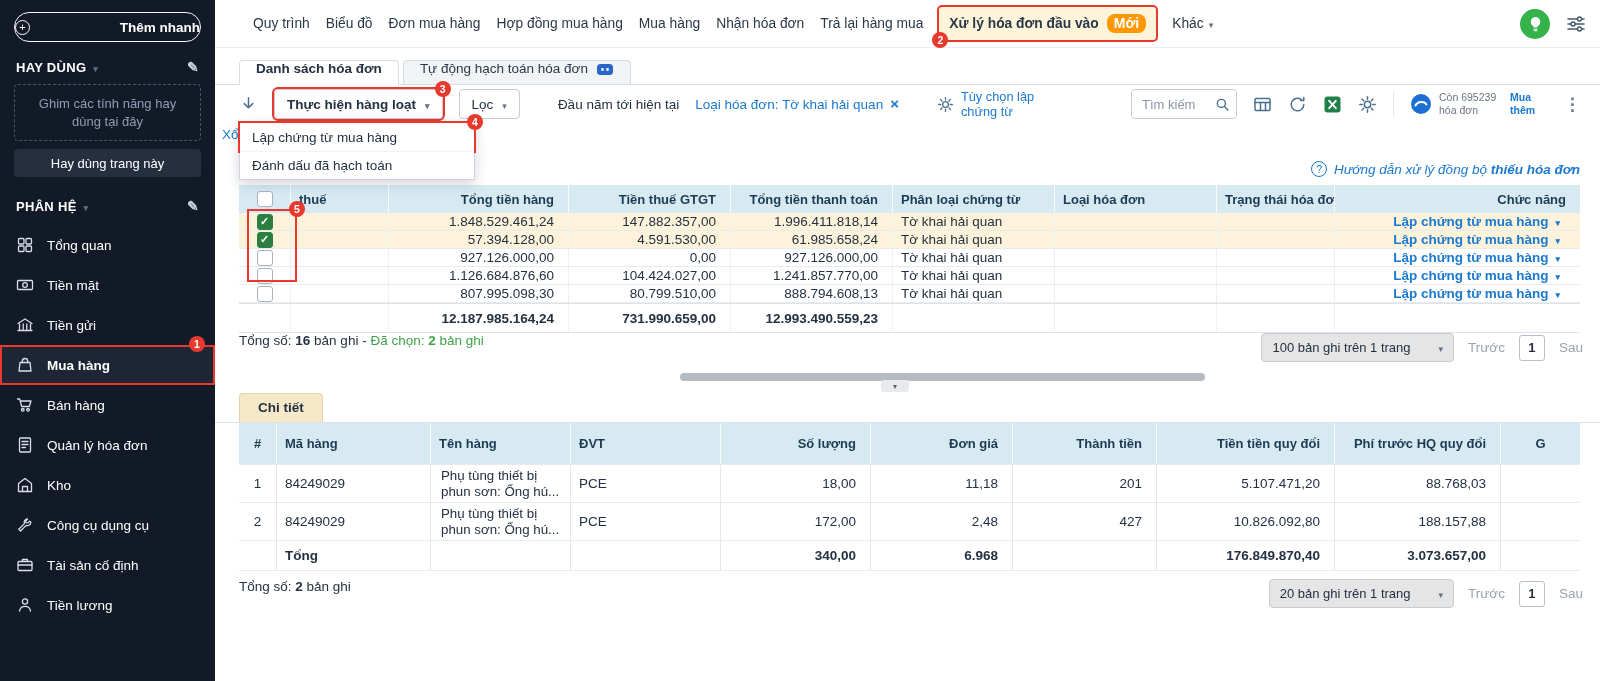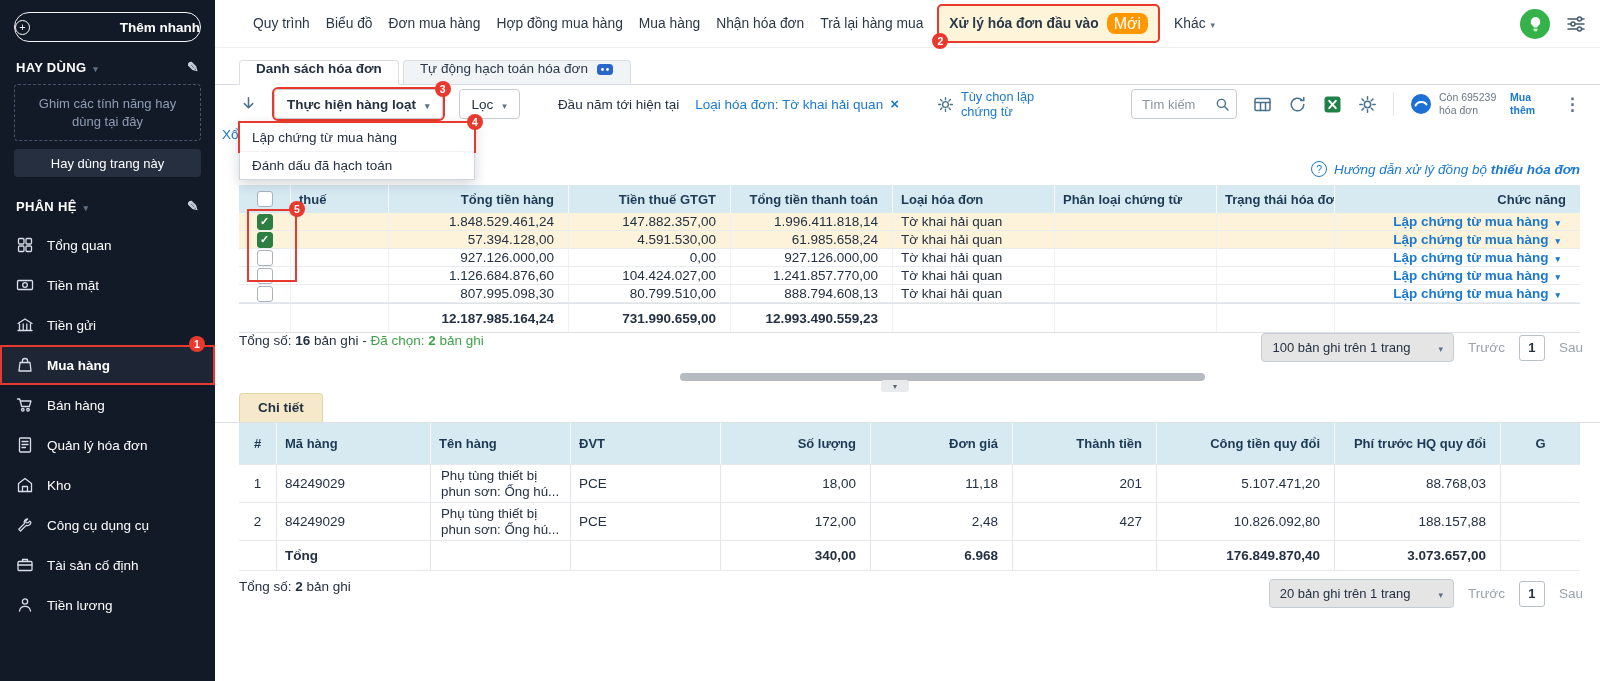--- a/index.html
+++ b/index.html
@@ -29,21 +29,21 @@
 .side-item.active{background:#1e2636;outline-offset:-2px}
 .si-ic{width:18px;height:18px;flex-shrink:0}
 .si-ic svg *{fill:none;stroke:#d9dfe9;stroke-width:1.3;stroke-linecap:round;stroke-linejoin:round}
 .badge-mh{right:10px;top:-9px}
 
 .main{position:absolute;left:215px;top:0;width:1385px;height:681px;background:#fff}
 
 .topnav{height:48px;display:flex;align-items:center;padding:0 14px 0 38px;gap:16px;border-bottom:1px solid #eceef1;background:#fff}
 .nav-tab{font-size:13.8px;color:#2a3848;white-space:nowrap;cursor:pointer;display:flex;align-items:center;gap:5px}
 .nav-active{background:#fdf4da;padding:7px 10px;border-radius:3px;font-weight:bold;position:relative;gap:8px}
-.badge-new{background:#ff9800;color:#fff;font-size:16px;font-weight:normal;border-radius:8px;padding:2px 7px;line-height:1.1}
+.badge-new{background:#ff9800;color:#fff;font-size:14px;font-weight:bold;border-radius:8px;padding:2px 7px;line-height:1.1}
 .badge-nav{left:-7px;bottom:-8px;top:auto}
 .nav-icons{margin-left:auto;display:flex;align-items:center;gap:16px}
 .assist{width:30px;height:30px;border-radius:50%;background:#35b34a;display:flex;align-items:center;justify-content:center;cursor:pointer}
 .navmenu{cursor:pointer}
 
 .ptabs{height:37px;display:flex;align-items:flex-end;gap:4px;padding-left:24px;border-bottom:1px solid #d9dde3;background:#fff}
 .ptab{border:1px solid #d9dde2;border-bottom:none;border-radius:4px 4px 0 0;padding:0 16px 8px;font-size:13.5px;cursor:pointer;display:flex;align-items:center;gap:8px}
 .ptab.active{background:#fff;font-weight:bold;margin-bottom:-1px;border-bottom:1px solid #fff}
 .ptab.inactive{background:#f1f4f7;color:#2a3848}
 
@@ -396,22 +396,22 @@
 
   <div class="inv">
     <div class="irow ihead">
       <div class="c ccheck">
           <span class="cb"></span>
         </div>
       <div class="c">thuế</div>
       <div class="c num">Tổng tiền hàng</div>
       <div class="c num">Tiền thuế GTGT</div>
       <div class="c num">Tổng tiền thanh toán</div>
+      <div class="c">Phân loại chứng từ</div>
       <div class="c">Loại hóa đơn</div>
-      <div class="c">Phân loại chứng từ</div>
       <div class="c">Trạng thái hóa đơn</div>
       <div class="c num">Chức năng</div>
     </div>
 
     <div class="irow sel">
       <div class="c ccheck">
           <span class="cb checked"></span>
         </div>
       <div class="c"></div>
       <div class="c num">1.848.529.461,24</div>
@@ -537,21 +537,21 @@
 
   <div class="det">
     <div class="drow dhead">
       <div class="c ctr">#</div>
       <div class="c">Mã hàng</div>
       <div class="c">Tên hàng</div>
       <div class="c">ĐVT</div>
       <div class="c num">Số lượng</div>
       <div class="c num">Đơn giá</div>
       <div class="c num">Thành tiền</div>
-      <div class="c num">Công tiền quy đổi</div>
+      <div class="c num">Tiền tiền quy đổi</div>
       <div class="c num">Phí trước HQ quy đổi</div>
       <div class="c ctr">G</div>
     </div>
 
     <div class="drow">
       <div class="c ctr">1</div>
       <div class="c">84249029</div>
       <div class="c wrap">Phụ tùng thiết bị phun sơn: Ống hú...</div>
       <div class="c">PCE</div>
       <div class="c num">18,00</div>

